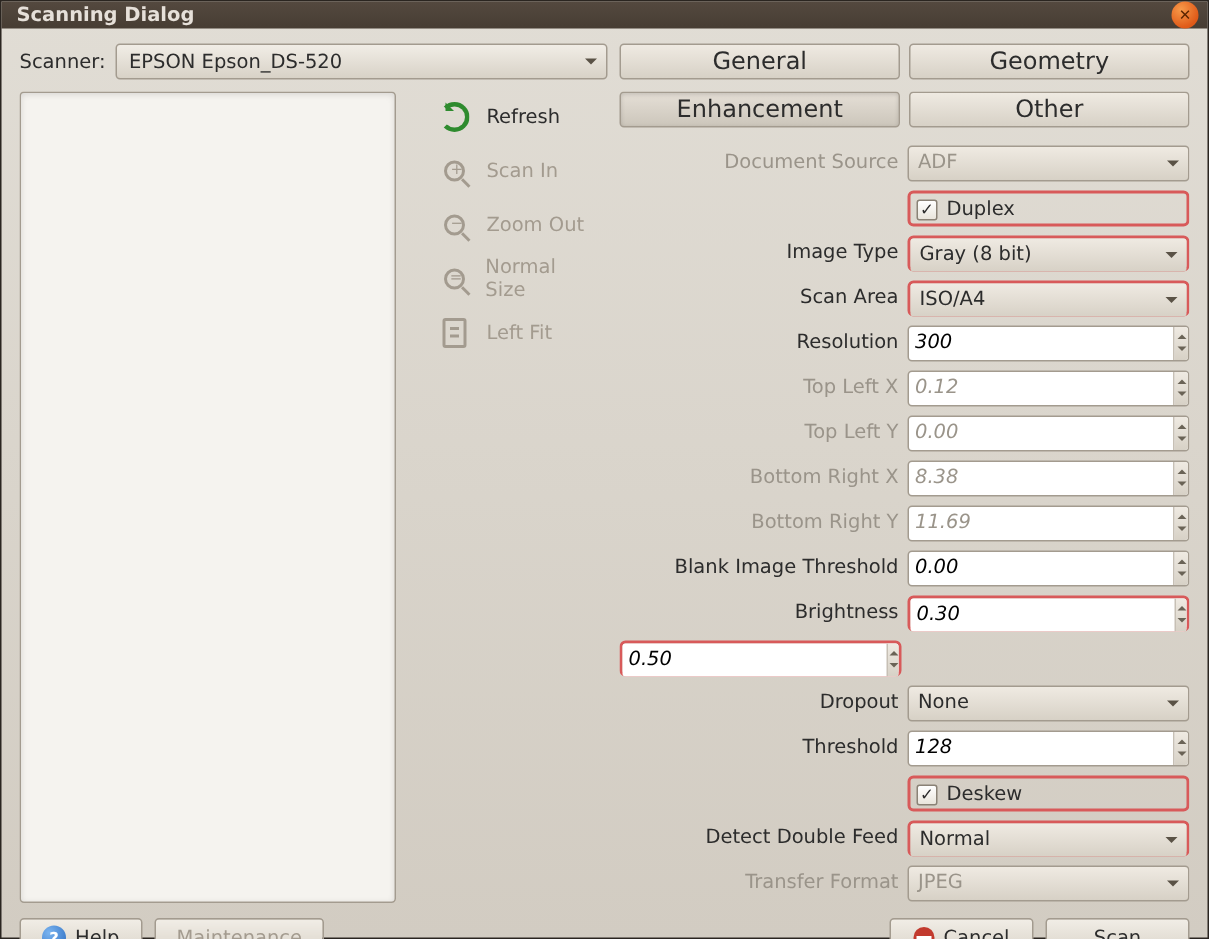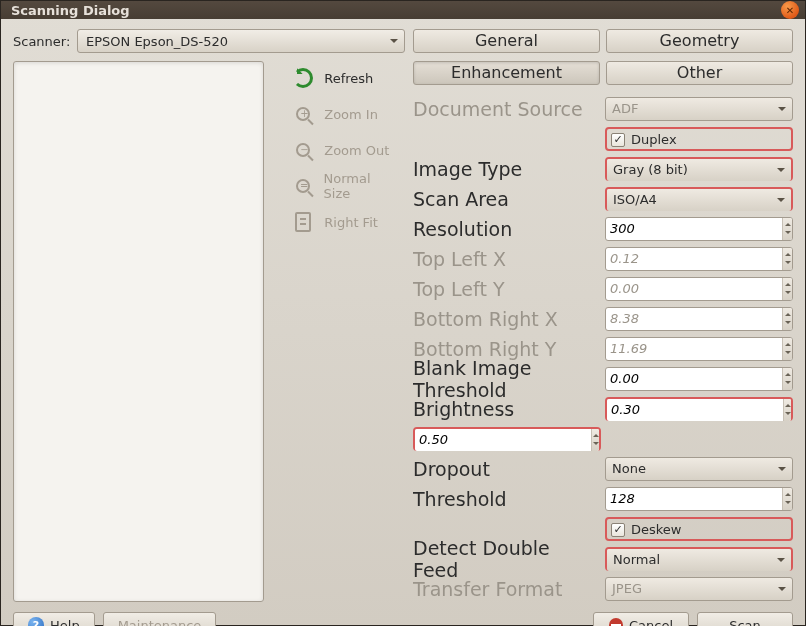--- a/index.html
+++ b/index.html
@@ -74,21 +74,21 @@
     background: linear-gradient(to bottom,#efeae2,#d7d1c6);
     border:1px solid #a39b8f;border-radius:3px;
     font-size:16px; color:#2c2c2c; line-height:22px; cursor:pointer;
   }
   .tab.active {
     background: linear-gradient(to bottom,#e5dfd6,#ccc6bb);
     box-shadow: inset 0 1px 3px rgba(0,0,0,0.15);
   }
   .form { flex:1; display:flex; flex-direction:column; gap:3px; padding-top:4px; overflow:hidden;}
   .form-row { display:flex; align-items:center; height:27px;}
-  .form-row .lab { flex:1; text-align:left; padding-right:6px; font-size:19px;}
+  .form-row .lab { flex:1; text-align:right; padding-right:6px; font-size:13px;}
   .form-row .lab.dim { color:#9a948a;}
   .form-row .lab.norm { color:#2c2c2c;}
   .ctrl { width:188px; height:24px;}
   .combo {
     height:24px;width:100%;
     background: linear-gradient(to bottom,#efeae2,#d7d1c6);
     border:1px solid #a39b8f;border-radius:3px;
     display:flex;align-items:center;padding:0 18px 0 6px;
     font-size:13px;color:#2c2c2c;position:relative;cursor:pointer;
   }
@@ -170,21 +170,21 @@
                 <span class="refresh-icon"></span>
               </span>
             <span>Refresh</span>
           </div>
           <div class="tool-item disabled">
             <span class="ico">
                 <span class="mag-icon">
                   <span class="sym">+</span>
                 </span>
               </span>
-            <span>Zoom In</span>
+            <span>Scan In</span>
           </div>
           <div class="tool-item disabled">
             <span class="ico">
                 <span class="mag-icon">
                   <span class="sym">−</span>
                 </span>
               </span>
             <span>Zoom Out</span>
           </div>
           <div class="tool-item disabled">
@@ -192,21 +192,21 @@
                 <span class="mag-icon">
                   <span class="sym">=</span>
                 </span>
               </span>
             <span>Normal Size</span>
           </div>
           <div class="tool-item disabled">
             <span class="ico">
                 <span class="fit-icon"></span>
               </span>
-            <span>Right Fit</span>
+            <span>Left Fit</span>
           </div>
         </div>
       </div>
 
       <div class="right-col">
         <div style="display:flex;gap:6px;margin-bottom:6px;">
           <div class="tab active">Enhancement</div>
           <div class="tab">Other</div>
         </div>
 

